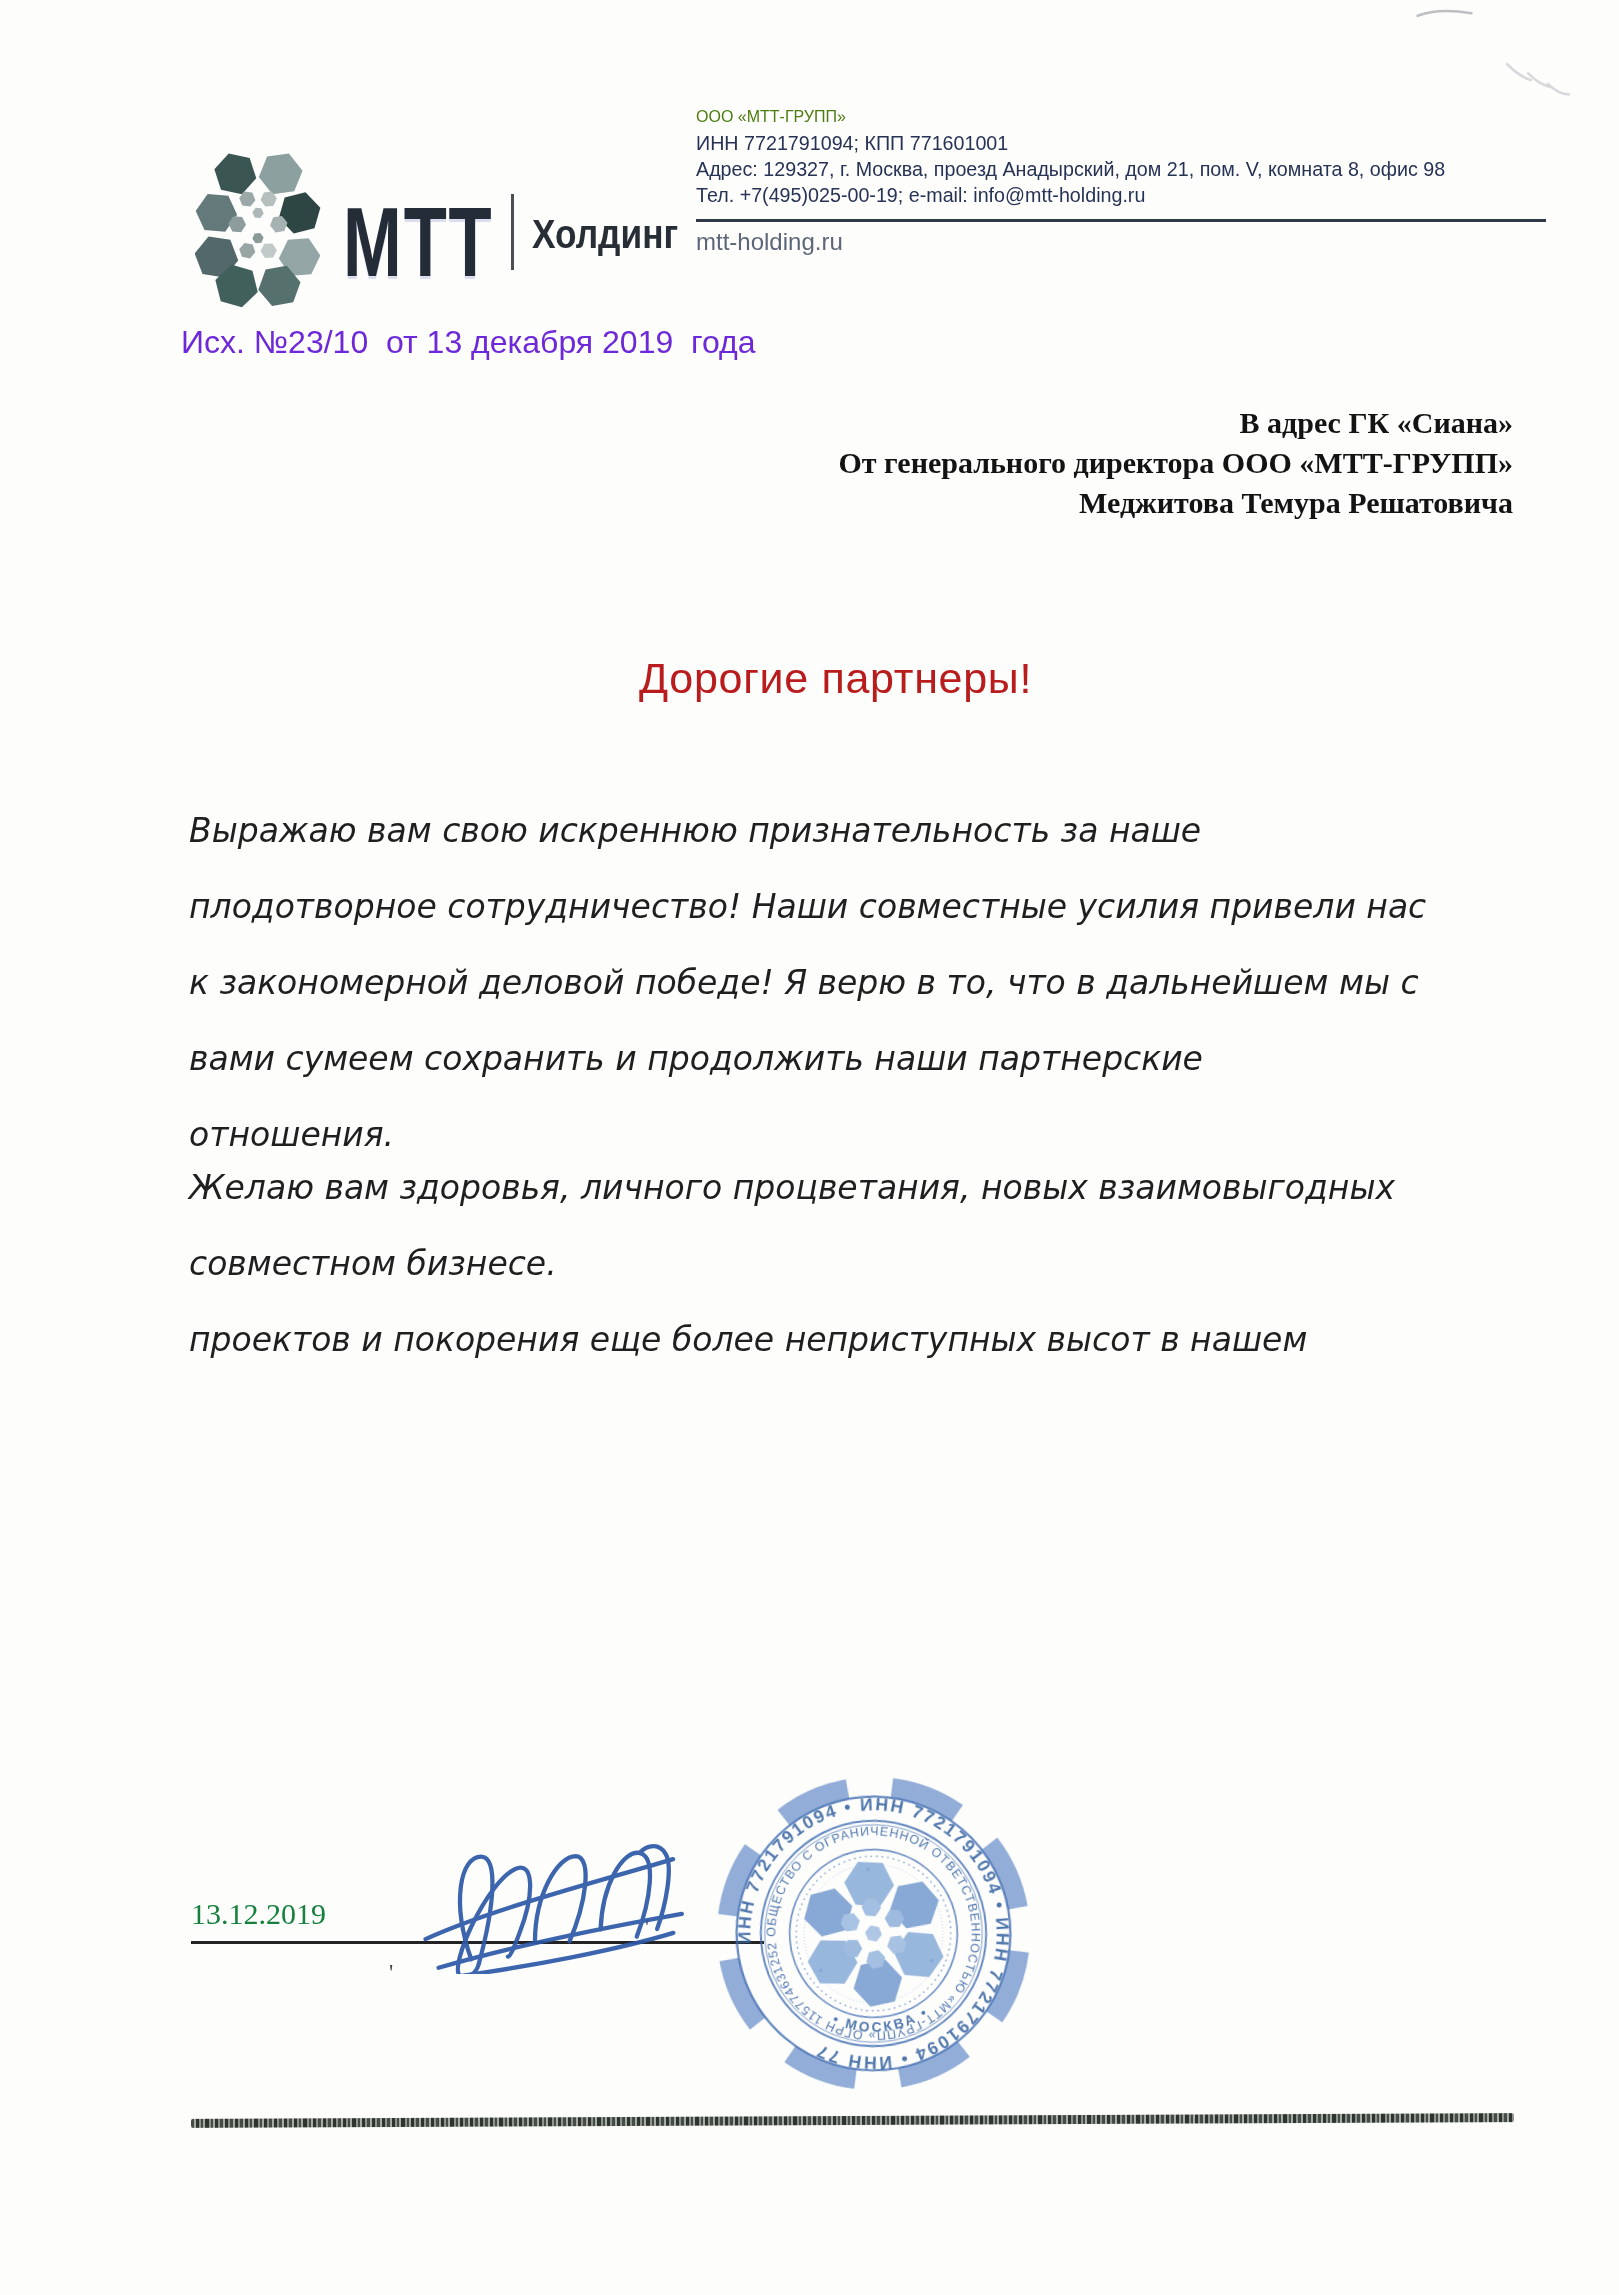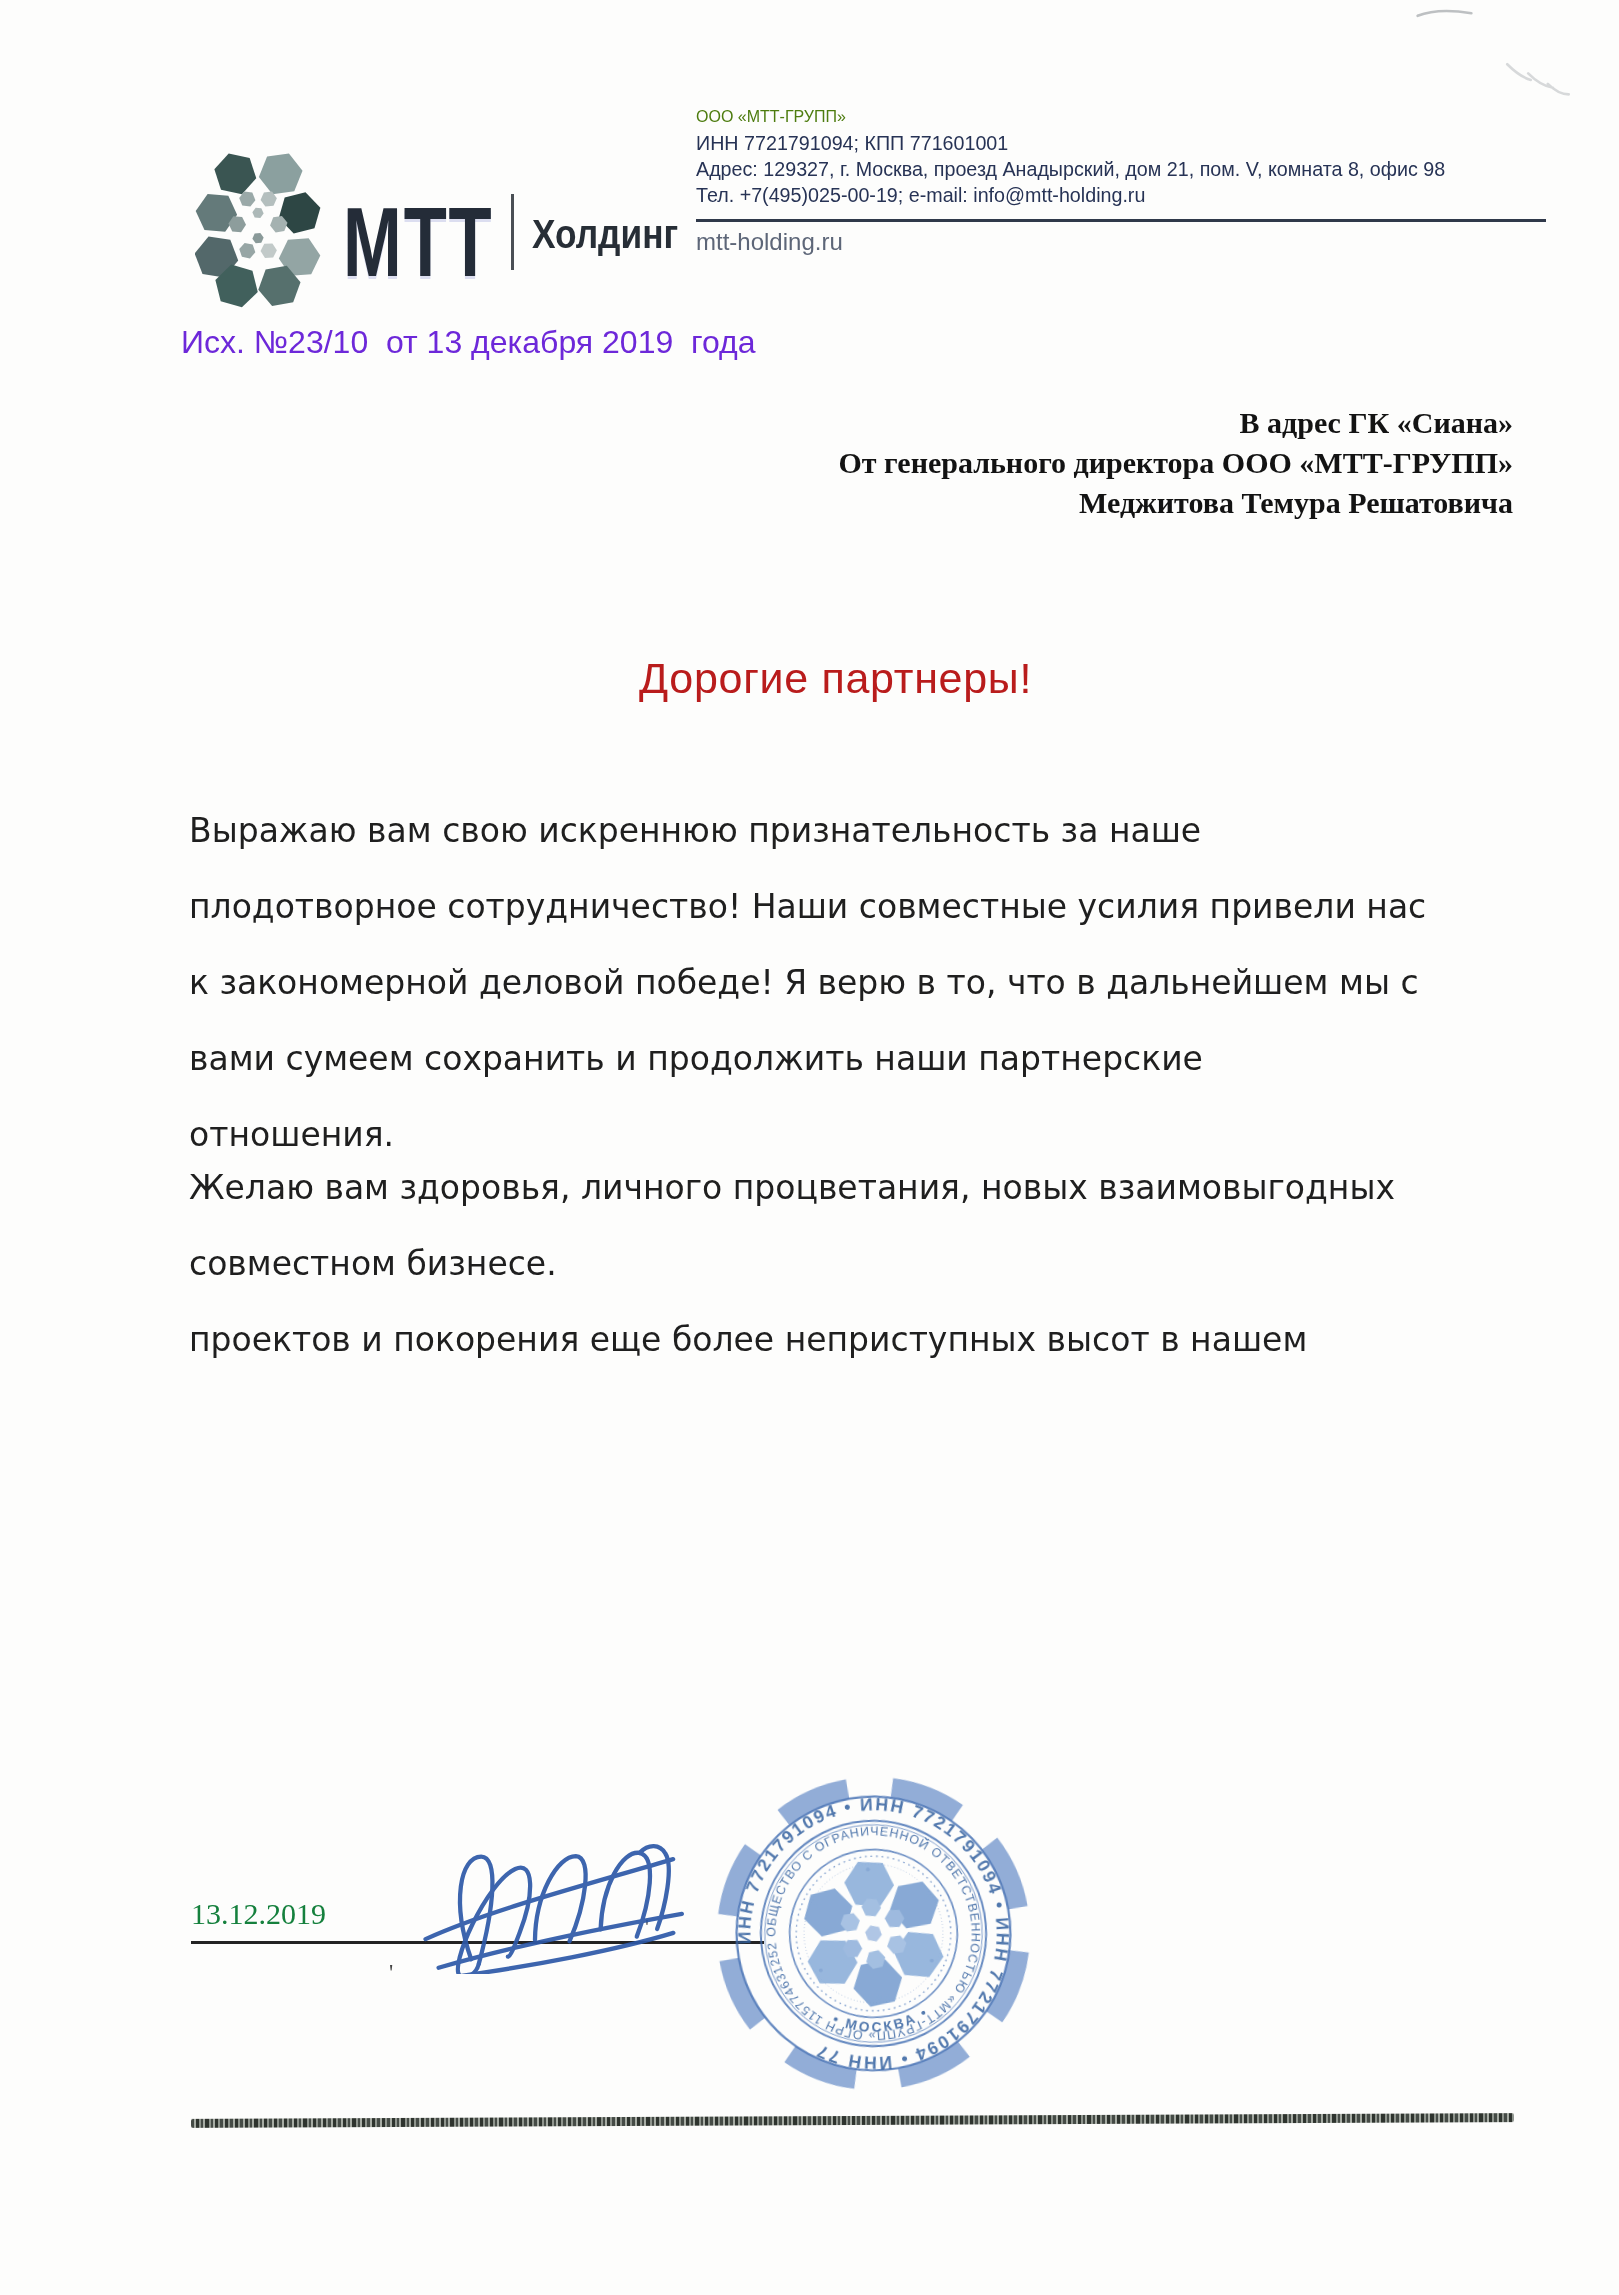--- a/index.html
+++ b/index.html
@@ -25,21 +25,21 @@
   .info-divider{height:3.3px;background:#30394a;}
   .website{font-size:24px;color:#5d6678;}
   
   .ref{font-family:Liberation Sans, sans-serif;font-size:32px;color:#6d28d9;white-space:pre-wrap;}
   .addressee{
     font-family:"Liberation Serif",serif;font-weight:bold;font-size:30px;
     color:#131313;text-align:right;line-height:40px;white-space:nowrap;
   }
   .salutation{font-size:43px;color:#b91c1c;letter-spacing:0.7px;}
   
-  .bodytext{font-family:"DejaVu Sans",sans-serif;font-size:33px;color:#1f1f1f;}
+  .bodytext{font-family:"DejaVu Sans",sans-serif;font-style:italic;font-size:33px;color:#1f1f1f;}
   .bodytext .line{height:76px;white-space:nowrap;}
   
   .date{font-family:"Liberation Serif",serif;font-size:30px;color:#15803d;}
   .sig-line{height:3.3px;background:#232323;}
   .ink-mark{font-family:"Liberation Serif",serif;color:#444;}
   .scan-band{
     background:repeating-linear-gradient(90deg,
       rgba(43,50,44,.88) 0 2.6px, rgba(96,106,92,.55) 2.6px 4.6px,
       rgba(28,34,28,.92) 4.6px 7.9px, rgba(70,80,68,.6) 7.9px 9.8px);
     transform:rotate(-.25deg);filter:blur(0.4px);border-radius:2px;

